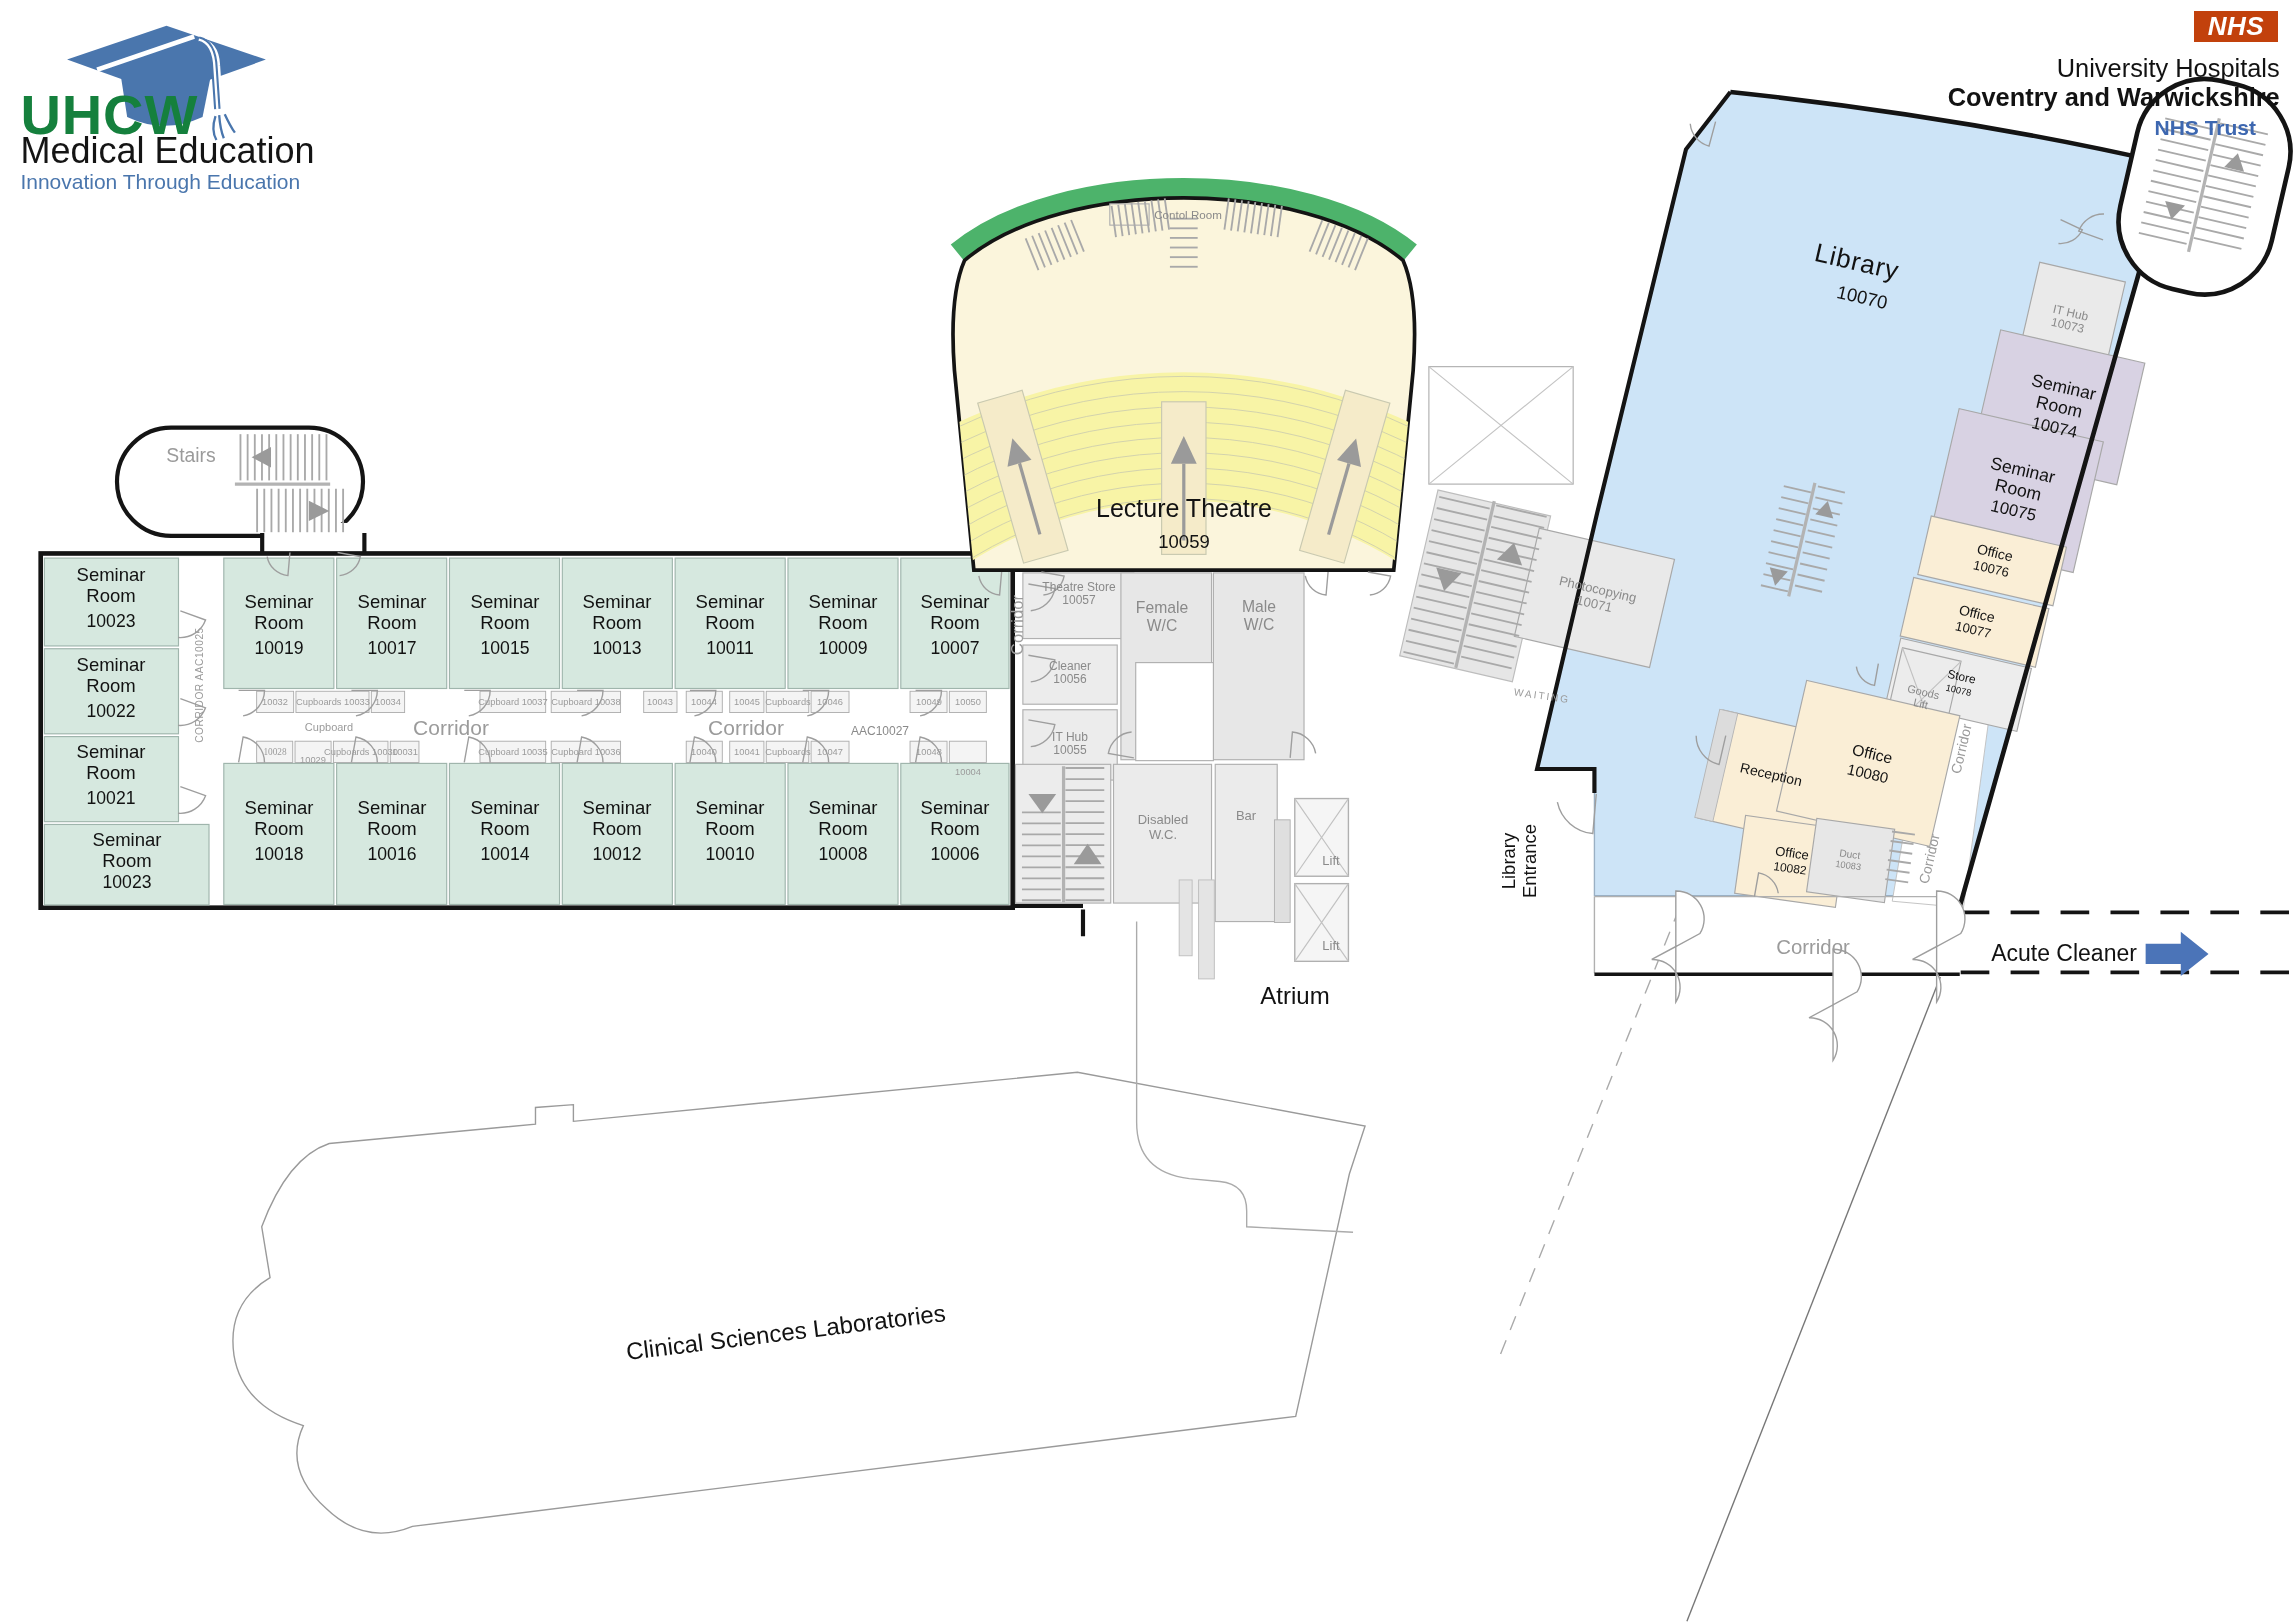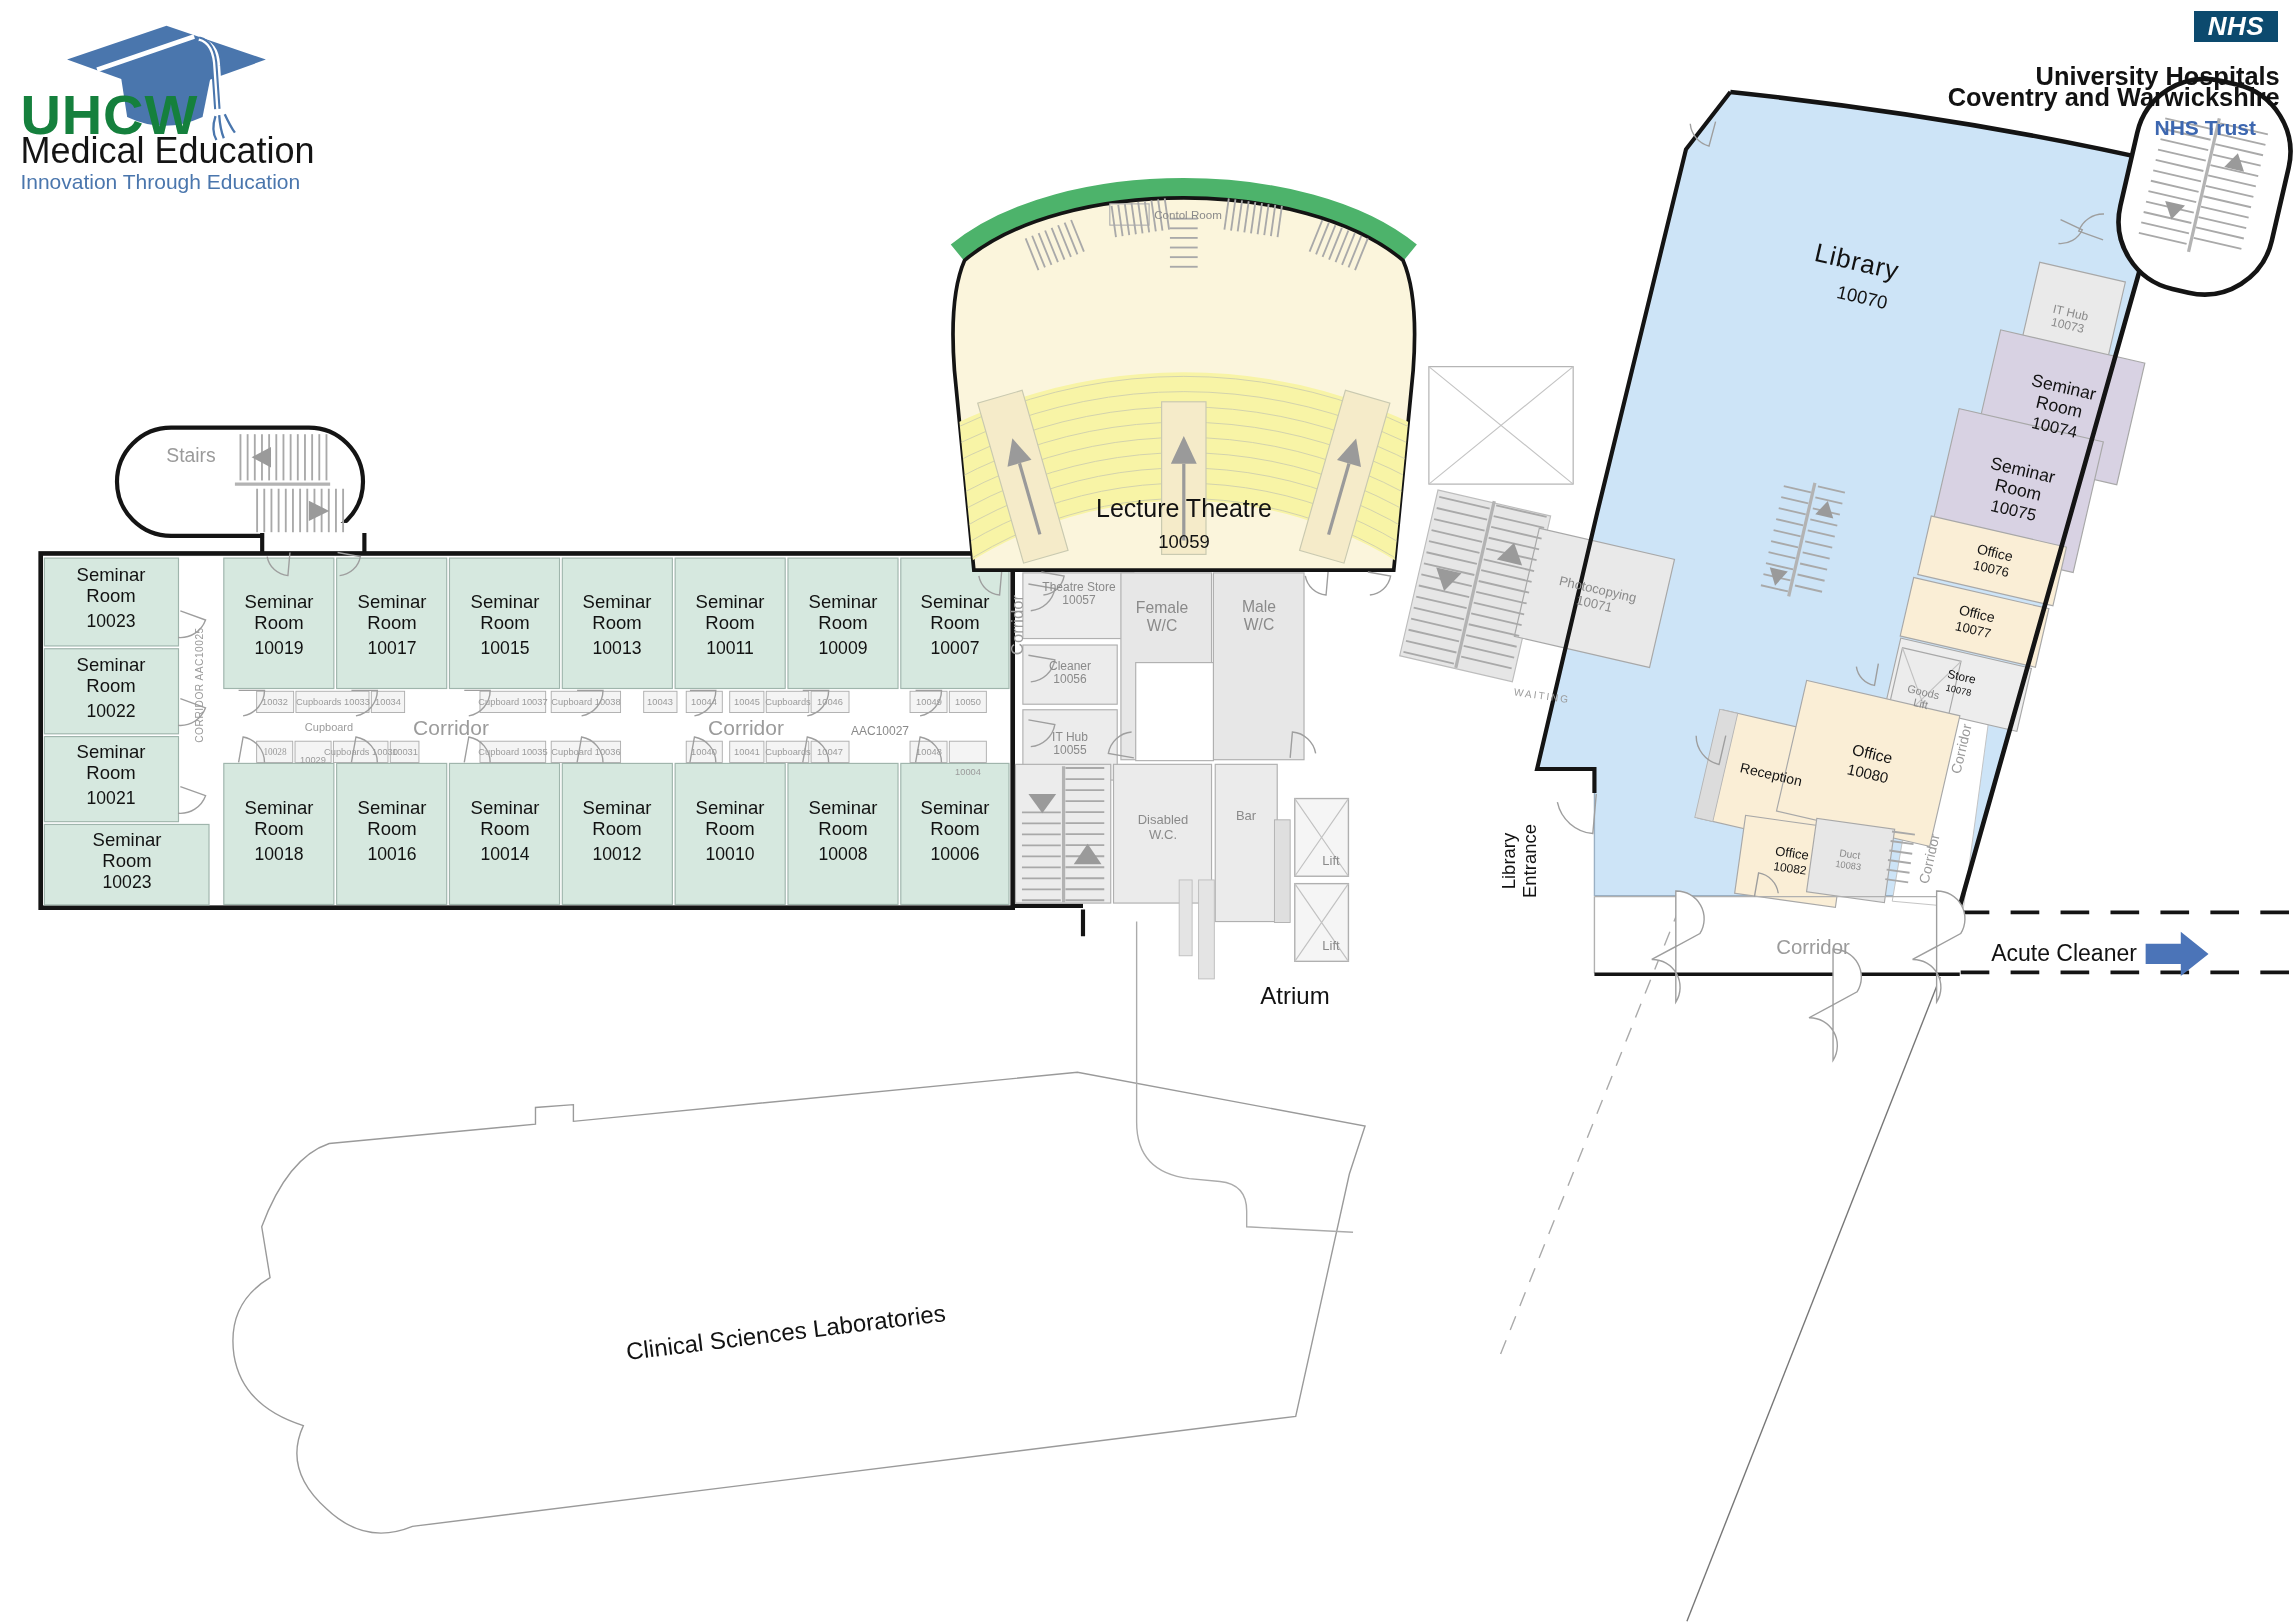--- a/index.html
+++ b/index.html
@@ -12,21 +12,21 @@
   .gray{color:#8a8a8a;}
   .lgray{color:#9b9b9b;}
   .r13{transform:translate(-50%,-50%) rotate(13deg);}
   .r8{transform:translate(-50%,-50%) rotate(8deg);}
   .rm7{transform:translate(-50%,-50%) rotate(-7deg);}
   .rm90{transform:translate(-50%,-50%) rotate(-90deg);}
   .rm77{transform:translate(-50%,-50%) rotate(-77deg);}
   .wrap{white-space:normal;display:block;margin:0 auto;}
   .num{display:block;margin-top:5.6px;}
   .cup{font-size:9.3px;}
-  .nhsbox{position:absolute;left:2194px;top:11px;width:84px;height:31px;background:#0c4a6e;display:flex;align-items:center;justify-content:center;}
+  .nhsbox{position:absolute;left:2194px;top:11px;width:84px;height:31px;background:#c2410c;display:flex;align-items:center;justify-content:center;}
   .nhsbox span{color:#fff;font-style:italic;font-weight:bold;font-size:26px;letter-spacing:0.5px;}
 </style>
 </head>
 <body>
 
 <div class="canvas">
 
 <svg id="plan" width="2295" height="1623" viewBox="0 0 4963 3508">
   <defs>
     <clipPath id="clipTheatre">
@@ -500,21 +500,21 @@
         <polygon points="4692,452 4736,452 4714,488" fill="#9a9a9a" transform="rotate(13 4768 400)"></polygon>
       </g>
 </svg>
 
 <div class="laleft" style="left:20.4px;top:82px;font-size:56px;font-weight:bold;color:#15803d;letter-spacing:0.9px;">UHCW</div>
 <div class="laleft" style="left:20.4px;top:130px;font-size:36px;color:#141414;">Medical Education</div>
 <div class="laleft" style="left:20.4px;top:170px;font-size:21px;color:#4a76ad;">Innovation Through Education</div>
 <div class="nhsbox">
       <span>NHS</span>
     </div>
-<div class="rlbl" style="right:15.3px;top:54px;font-size:25.4px;font-weight:bold;margin-top:8px;">University Hospitals</div>
+<div class="rlbl" style="right:15.3px;top:54px;font-size:25.4px;font-weight:normal;">University Hospitals</div>
 <div class="rlbl" style="right:15.3px;top:83px;font-size:25.4px;font-weight:bold;">Coventry and Warwickshire</div>
 <div class="rlbl" style="right:39px;top:116px;font-size:21px;font-weight:bold;color:#3d67b0;">NHS Trust</div>
 
 <div class="lbl lgray" style="left:191px;top:456px;font-size:19.4px;">Stairs</div>
 <div class="lbl lgray rm90" style="left:200px;top:685px;font-size:10.2px;letter-spacing:0.5px;">CORRIDOR AAC10025</div>
 
 <div class="lbl" style="left:111px;top:598px;font-size:18.5px;">
       <span class="wrap" style="width:93px">Seminar Room</span>
       <span class="num" style="font-size:17.6px">10023</span>
     </div>

